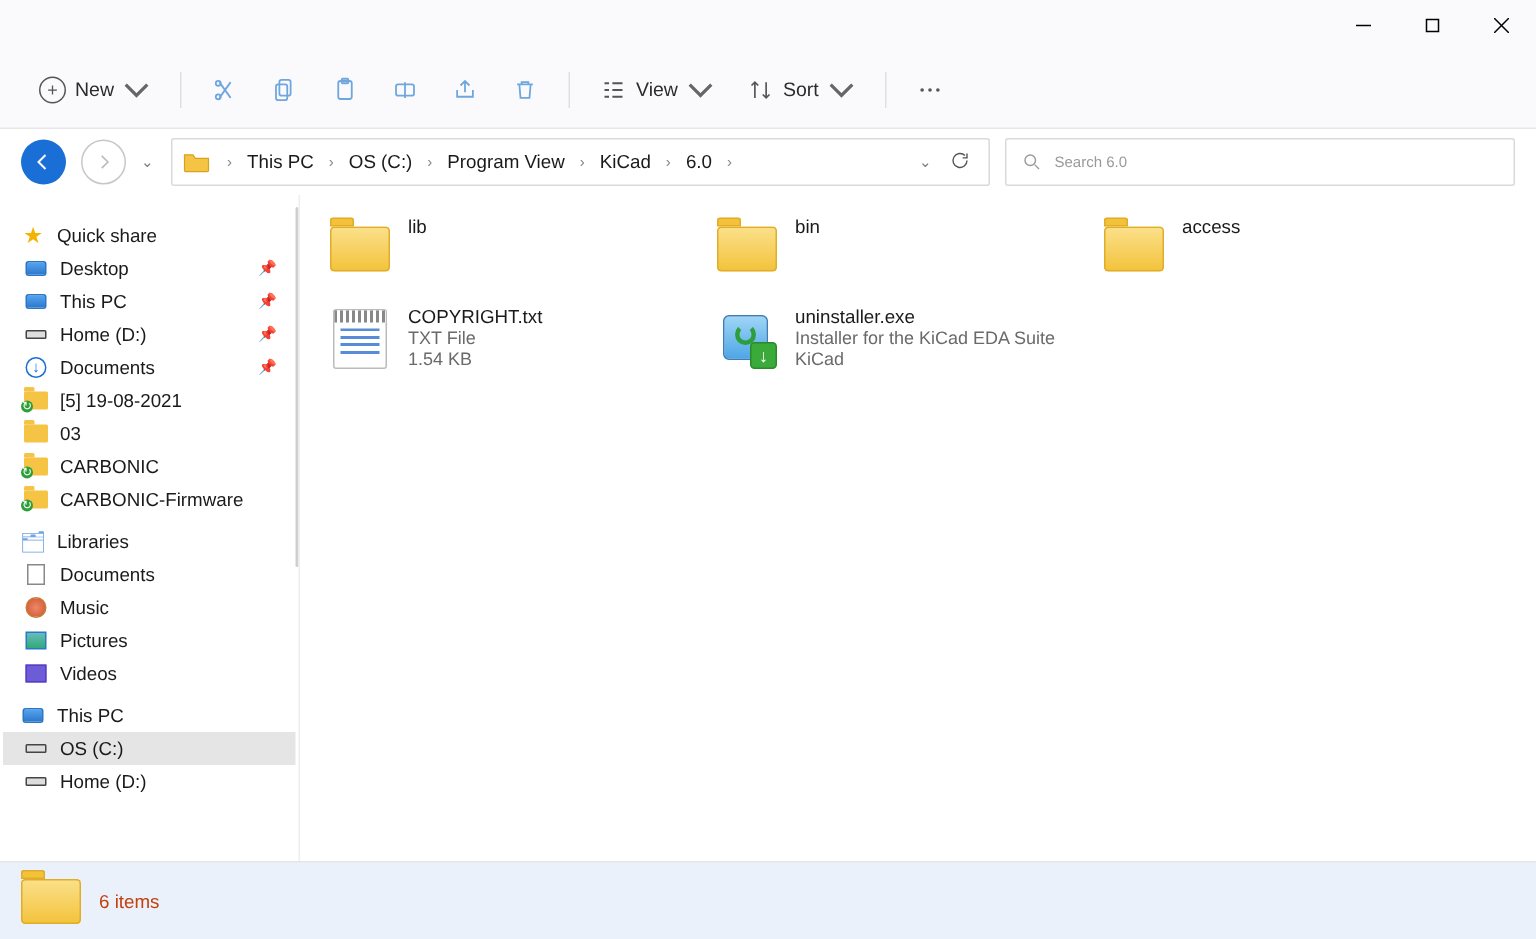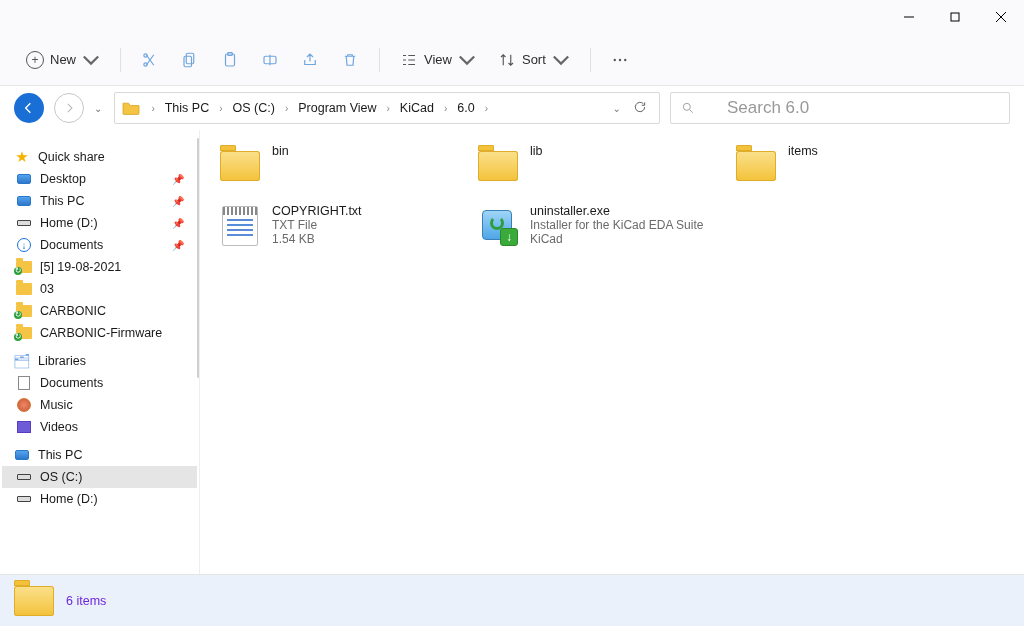--- a/index.html
+++ b/index.html
@@ -26,21 +26,21 @@
 .navbtn.fwd { border: 1.5px solid #c7c7c7; color: #bdbdbd; }
 .navbar .dropchev { color:#777; font-size:10px; padding:0 2px 0 0;}
 .addressbox { flex: 1; display: flex; align-items: center; border: 1px solid #d9d9d9; height: 32px; border-radius: 2px; padding: 0 6px; gap: 4px; }
 .addressbox .crumb { padding: 2px 4px; color: #1a1a1a; font-size: 12.5px; }
 .addressbox .csep { color: #888; font-size: 10px; padding: 0 2px; }
 .addressbox .spacer { flex: 1; }
 .addressbox .refresh { color:#555; padding:4px 6px; }
 .folder-ico { width:20px; height:16px; margin-right:4px;}
 .folder-ico .fshape{ fill:#f5c444; stroke:#d7a31e;}
 .searchbox { width: 340px; display: flex; align-items: center; border: 1px solid #d9d9d9; height: 32px; border-radius: 2px; padding: 0 10px; color: #888; gap: 8px; }
-.searchbox input { border:none; outline:none; flex:1; font-size:17px; color:#333; background:transparent;margin-left:24px;}
+.searchbox input { border:none; outline:none; flex:1; font-size:10px; color:#333; background:transparent;}
 .searchbox input::placeholder{color:#999;}
 
 
 .main { display: flex; height: 444px; }
 .sidebar { width: 200px; border-right: 1px solid #eee; overflow-y: auto; padding: 10px 2px; position:relative;}
 .sidebar .sb-scroll { position:absolute; right:0; top:8px; bottom:8px; width:2px; display:flex; align-items:flex-start;}
 .sidebar .sb-thumb{ width:2px; background:#cfcfcf; height:240px; border-radius:1px;}
 .sb-item { display: flex; align-items: center; gap: 8px; padding: 3px 8px 3px 14px; font-size: 12.5px; color: #1a1a1a; position:relative; white-space:nowrap;}
 .sb-item.selected { background: #e5e5e5; }
 .sb-item.header { padding-left:12px; margin-top:6px;}
@@ -71,21 +71,21 @@
 .notepad:before{content:"";position:absolute;top:0;left:0;right:0;height:8px;background:repeating-linear-gradient(90deg,#888 0 2px,#fff 2px 4px);}
 .notepad:after{content:"";position:absolute;top:12px;left:4px;right:4px;height:18px;background:repeating-linear-gradient(#5a8bd6 0 2px,transparent 2px 5px);}
 .installer{width:40px;height:40px;position:relative;}
 .installer .box{position:absolute;top:4px;left:4px;width:30px;height:30px;background:linear-gradient(#9fd5f7,#4ea6e6);border:1px solid #3a7fb8;border-radius:4px;}
 .installer .arr{position:absolute;bottom:0;right:0;width:18px;height:18px;background:#3aaa3a;border:1px solid #2a8a2a;border-radius:3px;display:flex;align-items:center;justify-content:center;color:#fff;font-size:12px;}
 .installer .dot{position:absolute;top:10px;left:12px;width:14px;height:14px;border:3px solid #2e9e3a;border-top-color:transparent;border-radius:50%;}
 
 
 .status { height: 52px; border-top: 1px solid #e5e5e5; background: #eaf1fb; display: flex; align-items: center; gap: 12px; padding: 4px 14px; }
 .status .stfold{width:40px;height:30px;}
-.status .sttxt{ color:#6d28d9; font-size:12.5px; }
+.status .sttxt{ color:#c2410c; font-size:12.5px; }
 </style>
 </head>
 <body>
 
 <div class="titlebar">
   <div class="winbtn">
     <svg viewBox="0 0 10 10">
         <line x1="0" y1="5" x2="10" y2="5" stroke="currentColor" stroke-width="1"></line>
       </svg>
   </div>
@@ -291,20 +291,26 @@
         <span>Documents</span>
       </div>
     <div class="sb-item">
         <span class="sb-ico">
           <span class="music-i"></span>
         </span>
         <span>Music</span>
       </div>
     <div class="sb-item">
         <span class="sb-ico">
+          <span class="pic-i"></span>
+        </span>
+        <span>Pictures</span>
+      </div>
+    <div class="sb-item">
+        <span class="sb-ico">
           <span class="vid-i"></span>
         </span>
         <span>Videos</span>
       </div>
 
     <div class="sb-item header">
         <span class="sb-ico">
           <span class="mon"></span>
         </span>
         <span>This PC</span>
@@ -327,37 +333,37 @@
       </div>
   </div>
 
   <div class="content">
     <div class="files">
       <div class="file">
         <div class="fico">
             <div class="bigfold"></div>
           </div>
         <div class="ftxt">
+            <div class="fname">lib</div>
+          </div>
+      </div>
+      <div class="file">
+        <div class="fico">
+            <div class="bigfold"></div>
+          </div>
+        <div class="ftxt">
             <div class="fname">bin</div>
           </div>
       </div>
       <div class="file">
         <div class="fico">
             <div class="bigfold"></div>
           </div>
         <div class="ftxt">
-            <div class="fname">lib</div>
-          </div>
-      </div>
-      <div class="file">
-        <div class="fico">
-            <div class="bigfold"></div>
-          </div>
-        <div class="ftxt">
-            <div class="fname">items</div>
+            <div class="fname">access</div>
           </div>
       </div>
       <div class="file">
         <div class="fico">
             <div class="notepad"></div>
           </div>
         <div class="ftxt">
           <div class="fname">COPYRIGHT.txt</div>
           <div class="fmeta">TXT File</div>
           <div class="fmeta">1.54 KB</div>

